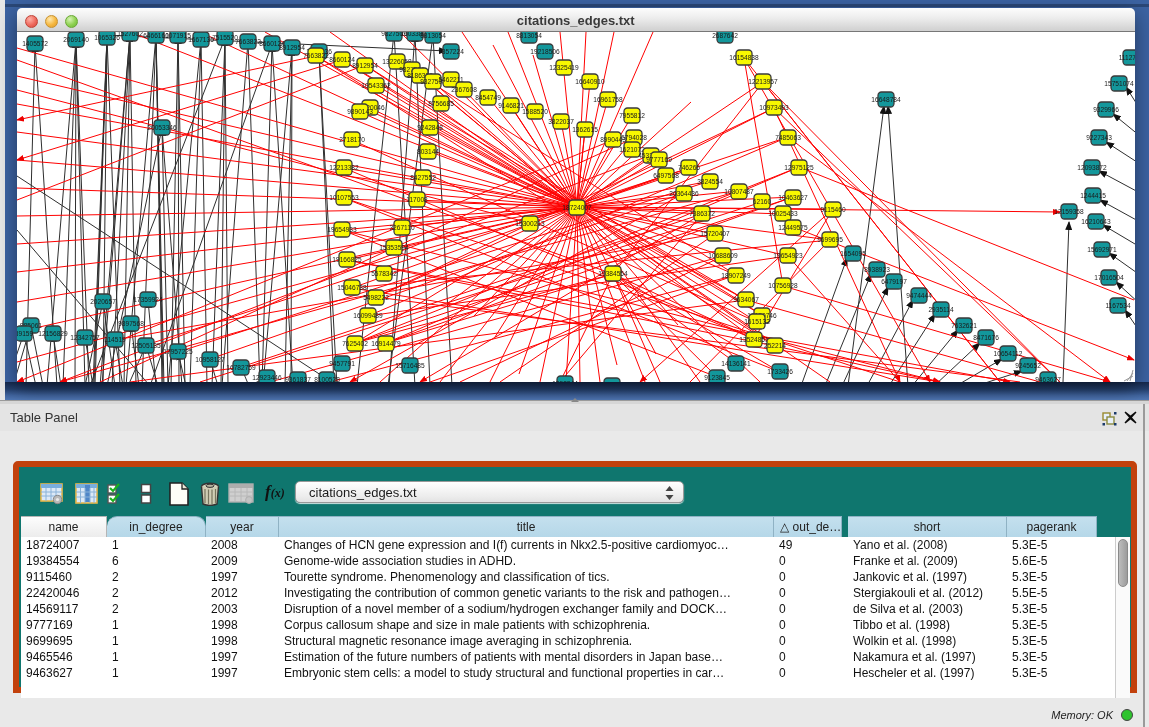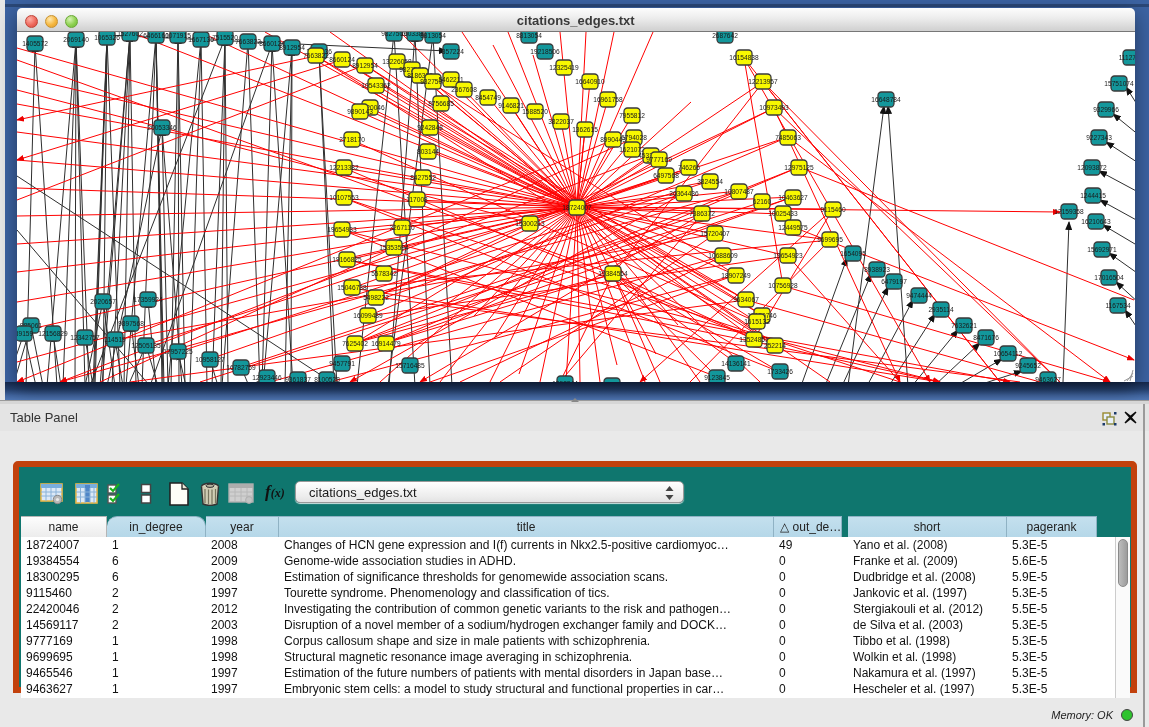--- a/index.html
+++ b/index.html
@@ -700,29 +700,20 @@
 <tr>
                 <td>19384554</td>
                 <td>6</td>
                 <td>2009</td>
                 <td>Genome-wide association studies in ADHD.</td>
                 <td>0</td>
                 <td>Franke et al. (2009)</td>
                 <td class="pg">5.6E-5</td>
               </tr>
 <tr>
-                <td>18300295</td>
-                <td>6</td>
-                <td>2008</td>
-                <td>Estimation of significance thresholds for genomewide association scans.</td>
-                <td>0</td>
-                <td>Dudbridge et al. (2008)</td>
-                <td class="pg">5.9E-5</td>
-              </tr>
-<tr>
                 <td>9115460</td>
                 <td>2</td>
                 <td>1997</td>
                 <td>Tourette syndrome. Phenomenology and classification of tics.</td>
                 <td>0</td>
                 <td>Jankovic et al. (1997)</td>
                 <td class="pg">5.3E-5</td>
               </tr>
 <tr>
                 <td>22420046</td>

